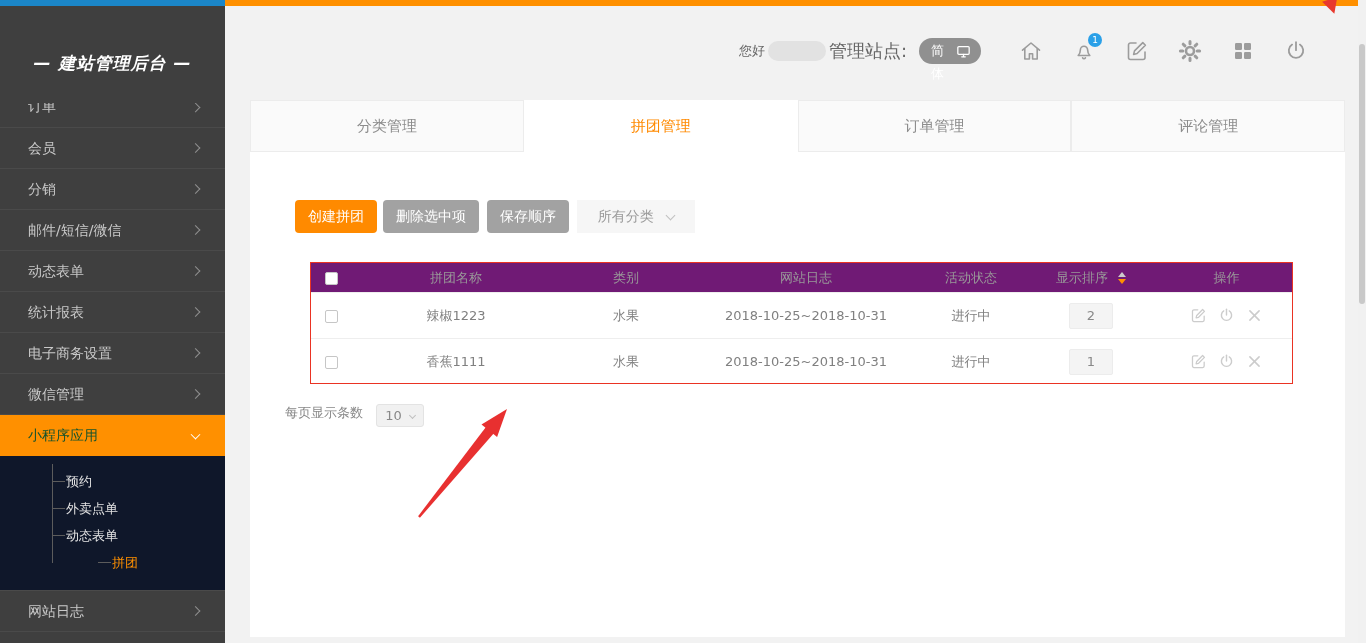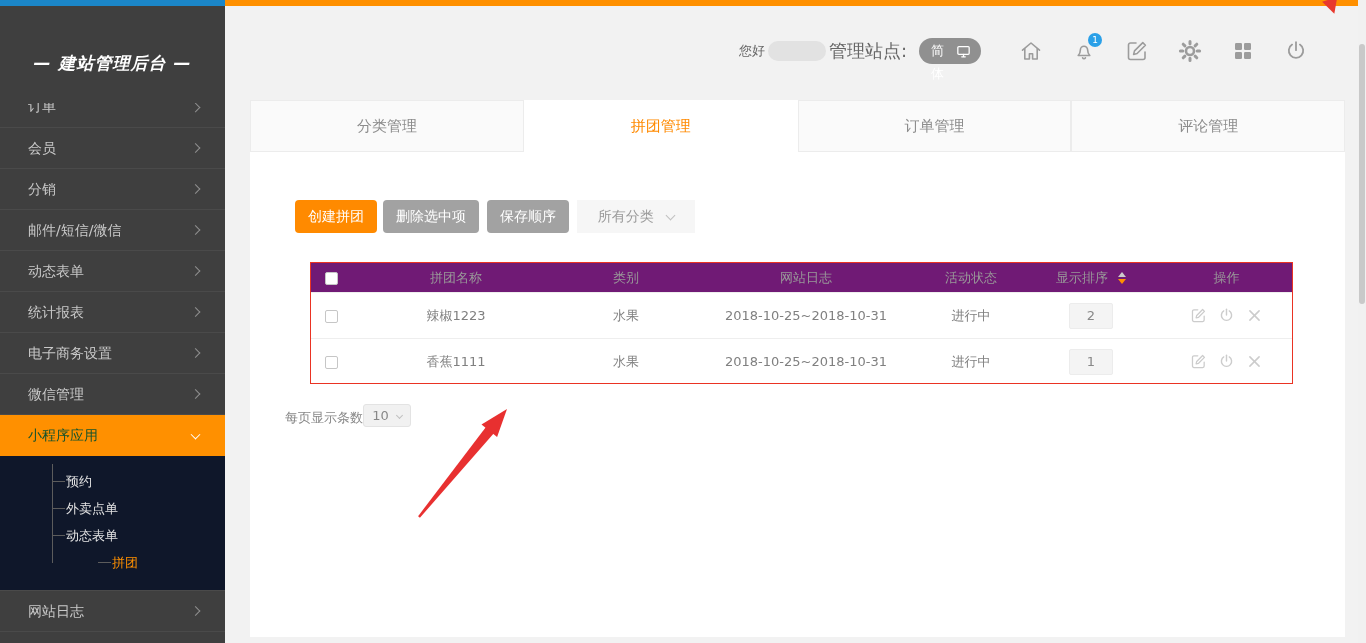--- a/index.html
+++ b/index.html
@@ -86,21 +86,21 @@
   .cb { display:inline-block; width:13px; height:13px; border:1px solid #c6c6c6; border-radius:2px; background:#fff;
         vertical-align:middle; cursor:pointer; }
   .sorter { display:inline-flex; flex-direction:column; gap:2px; margin-left:6px; vertical-align:middle; }
   .tri-up   { width:0; height:0; border-left:4px solid transparent; border-right:4px solid transparent; border-bottom:5px solid #cccccc; }
   .tri-down { width:0; height:0; border-left:4px solid transparent; border-right:4px solid transparent; border-top:5px solid #ff9000; }
   .sortbox { width:44px; height:26px; background:#f4f4f4; border:1px solid #ececec; border-radius:2px;
              text-align:center; color:#888; font-size:13px; outline:none; font-family:inherit; }
   .ops { display:flex; gap:11px; justify-content:center; align-items:center; color:#cccccc; }
   .ops svg { width:17px; height:17px; display:block; cursor:pointer; }
 
-  .perpage { position:absolute; left:35px; top:252px; display:flex; align-items:flex-end; }
+  .perpage { position:absolute; left:35px; top:252px; display:flex; align-items:flex-start; gap:13px; }
   .perpage .lbl { color:#888; font-size:13px; }
   .perpage .sel { width:48px; height:23px; line-height:21px; background:#f1f1f1; border:1px solid #e3e3e3;
                   border-radius:3px; color:#888; font-size:13px; text-align:center; cursor:pointer; }
   .perpage .sel .chev-down { width:5px; height:5px; margin-left:4px; margin-top:-3px; }
 
   .arrow-svg { position:absolute; left:0; top:0; width:1095px; height:485px; pointer-events:none; }
 
   
   .vscroll { position:absolute; right:0; top:0; width:8px; height:643px; background:#f1f1f1; }
   .vthumb  { position:absolute; right:1px; top:44px; width:6px; height:260px; background:#c9c9c9; border-radius:3px; }

